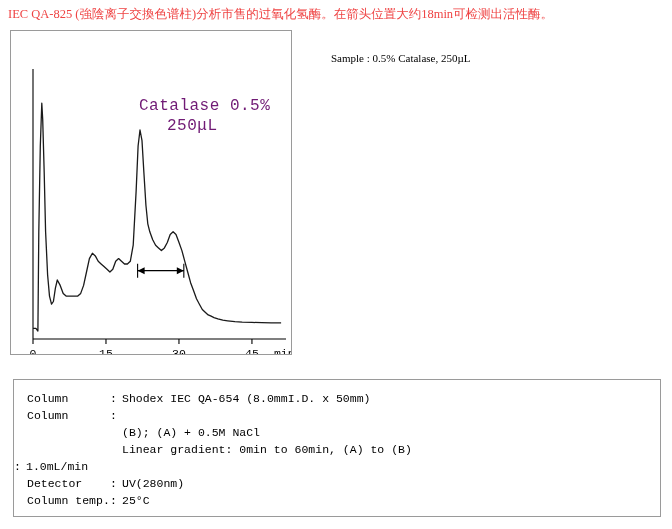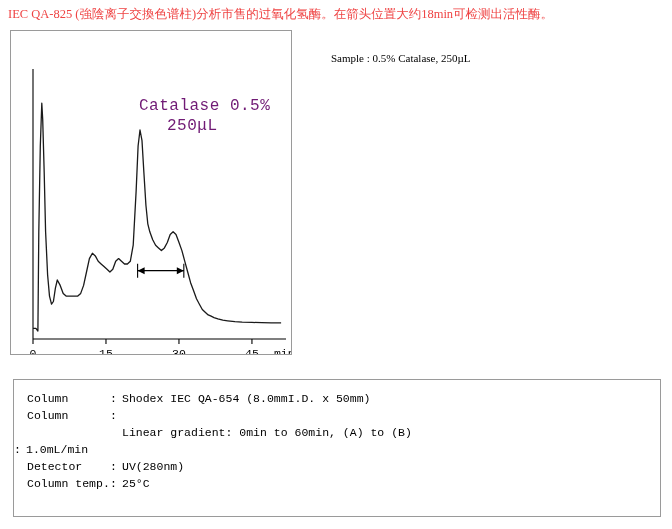--- a/index.html
+++ b/index.html
@@ -141,18 +141,19 @@
   <div class="chart-annot" id="annot-line1">Catalase 0.5%</div>
   <div class="chart-annot" id="annot-line2">250μL</div>
 </div>
 
 <div id="sample-note">Sample : 0.5% Catalase, 250µL</div>
 
 <div id="conditions-box">
   <div id="conditions-rows">
       <div class="cond-row"><div class="cond-label">Column</div><div class="cond-sep">:</div><div class="cond-value">Shodex IEC QA-654 (8.0mmI.D. x 50mm)</div></div>
       <div class="cond-row"><div class="cond-label">Column</div><div class="cond-sep">:</div></div>
+      <div class="cond-row cont"><div class="cond-label"></div><div class="cond-sep"></div><div class="cond-value">(B); (A) + 0.5M NaCl</div></div>
       <div class="cond-row cont"><div class="cond-label"></div><div class="cond-sep"></div><div class="cond-value">Linear gradient: 0min to 60min, (A) to (B)</div></div>
       <div class="cond-row"><div class="cond-sep">:</div><div class="cond-value">1.0mL/min</div></div>
       <div class="cond-row"><div class="cond-label">Detector</div><div class="cond-sep">:</div><div class="cond-value">UV(280nm)</div></div>
       <div class="cond-row"><div class="cond-label">Column temp.</div><div class="cond-sep">:</div><div class="cond-value">25°C</div></div>
     </div>
 </div>
 
 </body></html>

